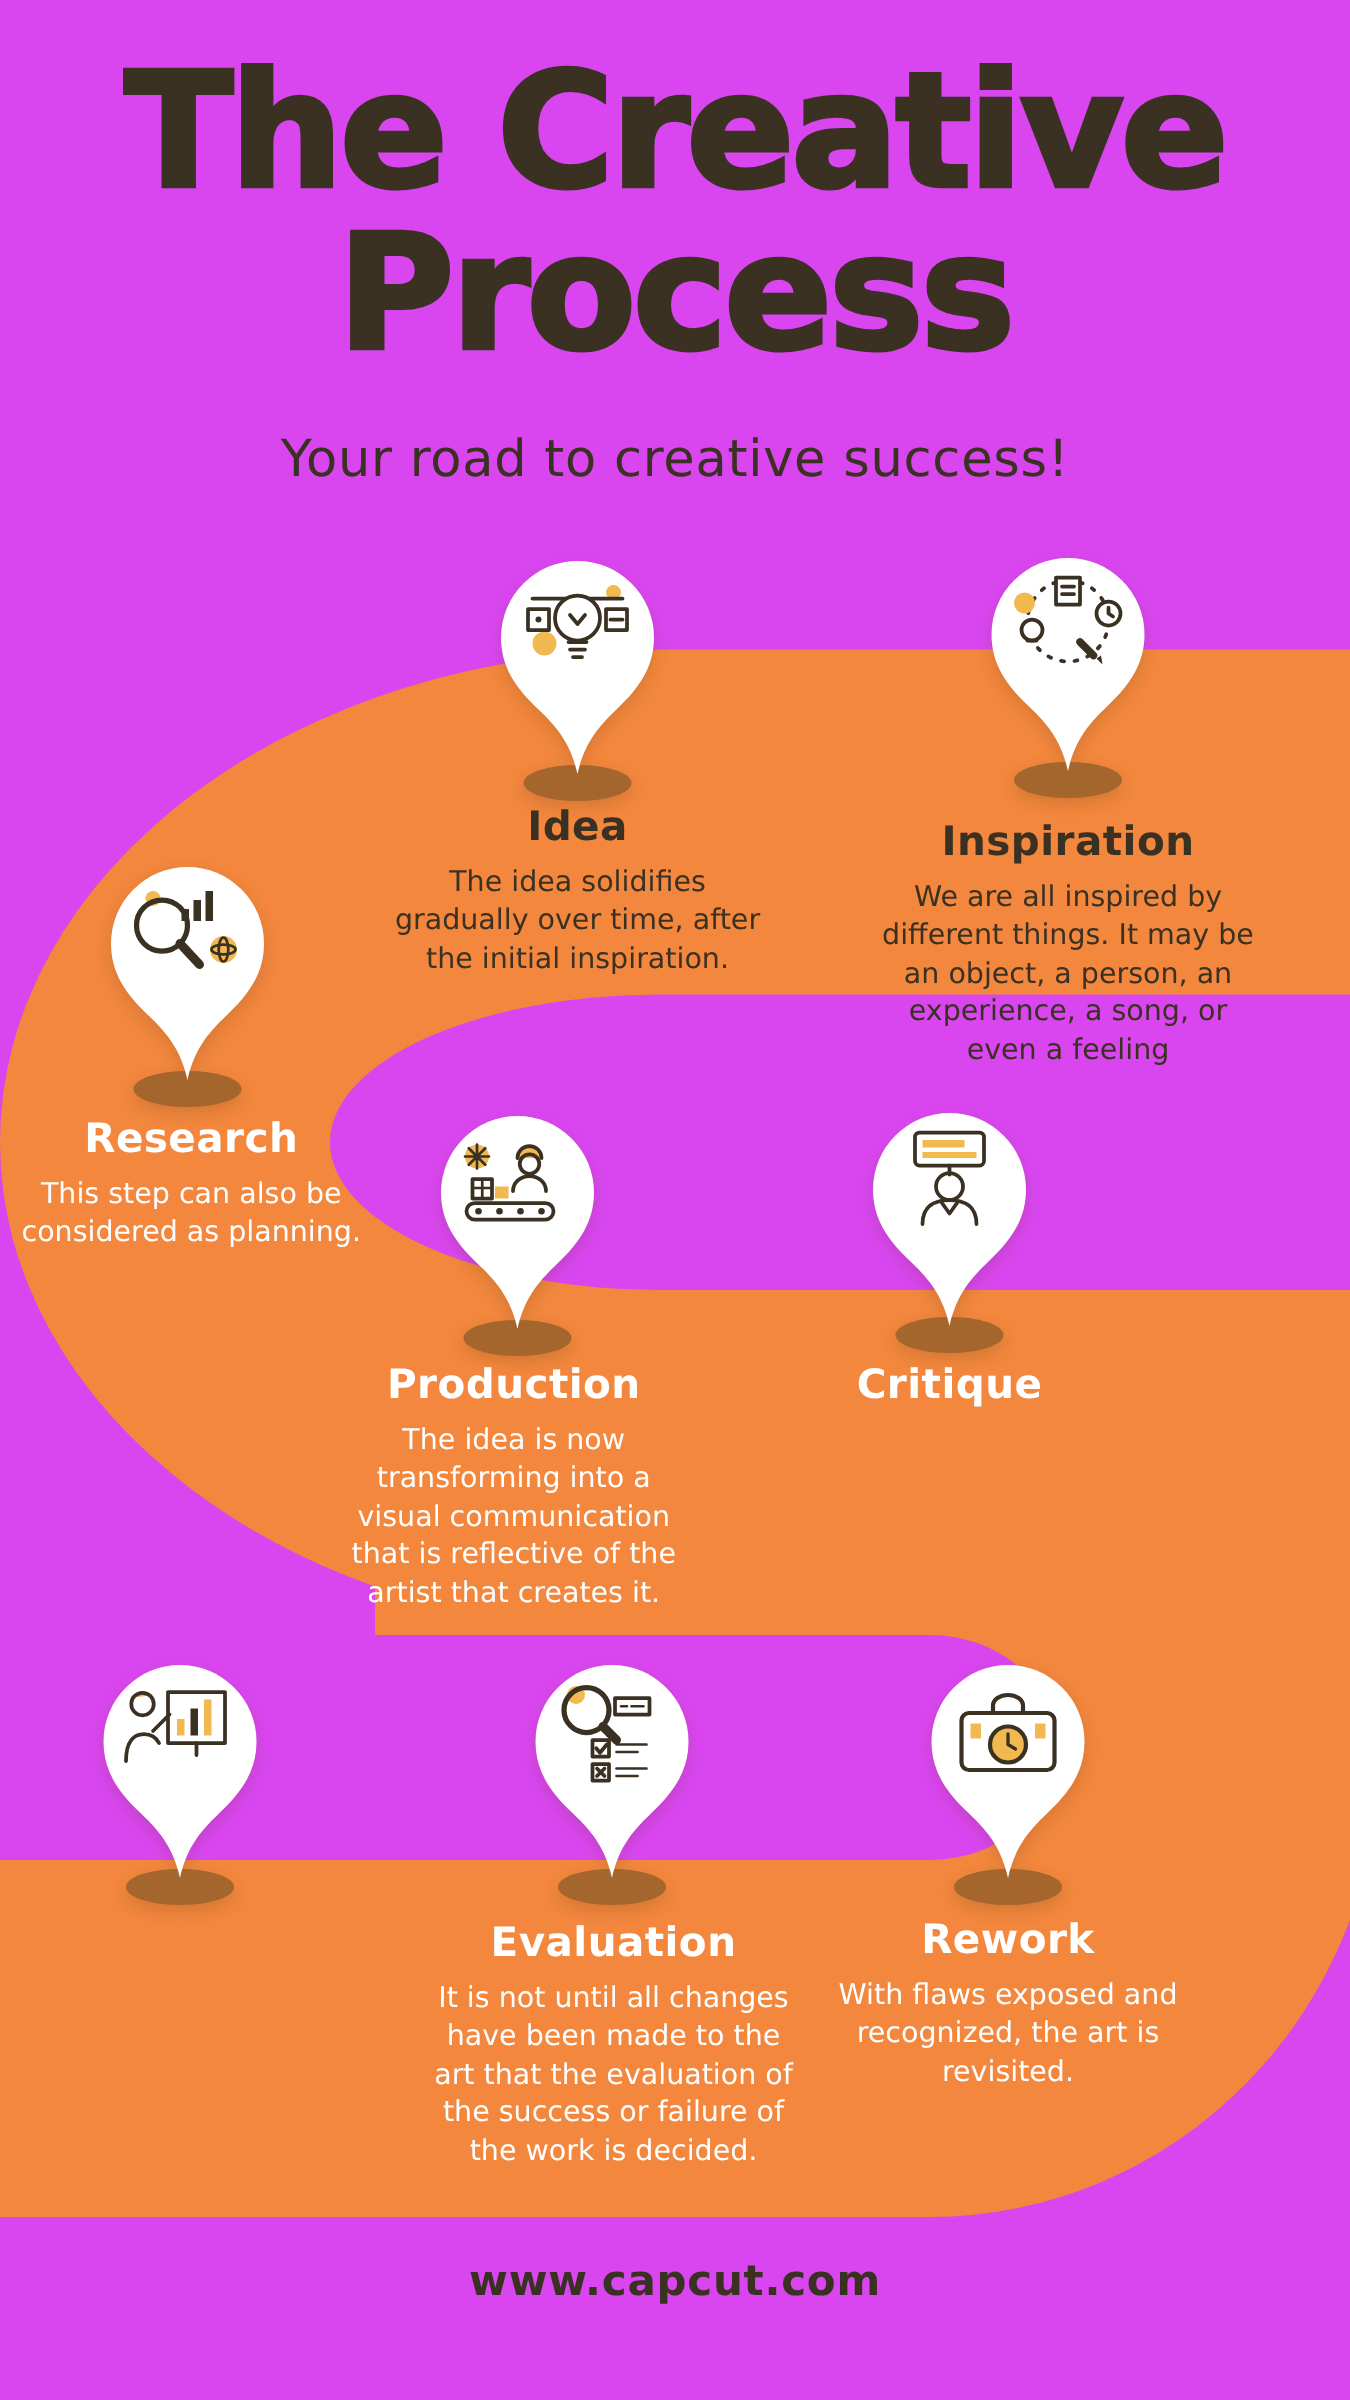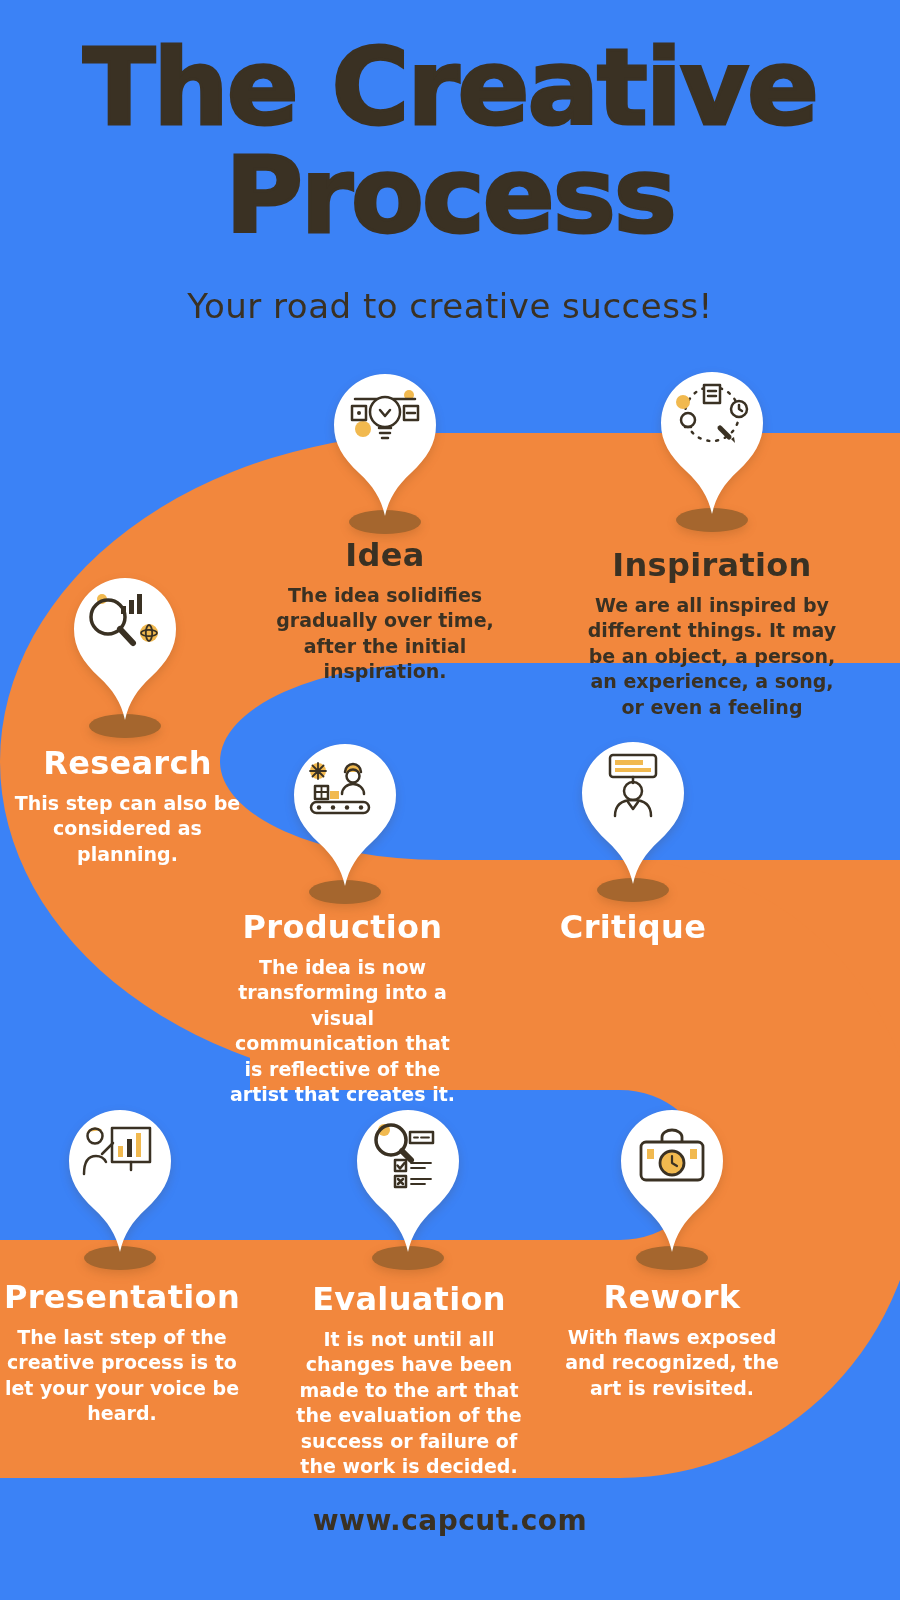--- a/index.html
+++ b/index.html
@@ -1,34 +1,34 @@
 <!DOCTYPE html>
 <html><head>
 <meta charset="utf-8">
 <style>
   html,body{margin:0;padding:0;background:#d8d8d8;}
   .canvas{
     position:relative;width:900px;height:1600px;margin:0 auto;
-    background:#3b82f6;overflow:hidden;
+    background:#d946ef;overflow:hidden;
     font-family:"DejaVu Sans","Liberation Sans",sans-serif;
   }
   .road{position:absolute;left:0;top:0;}
   .title{
     position:absolute;top:34px;left:0;right:0;text-align:center;
     color:#3A3123;font-weight:bold;font-size:106px;line-height:1.02;
     letter-spacing:-2px;-webkit-text-stroke:3px #3A3123;
   }
   .subtitle{
     position:absolute;top:286px;left:0;right:0;text-align:center;
     color:#3A3123;font-weight:normal;font-size:34px;letter-spacing:.5px;
   }
   .pin{position:absolute;filter:drop-shadow(0 4px 5px rgba(90,50,10,.18));}
   .step-text{position:absolute;text-align:center;}
-  .step-title{font-weight:bold;font-size:32px;margin-bottom:9px;letter-spacing:.3px;}
-  .step-desc{font-size:19px;line-height:1.34;font-weight:bold;}
+  .step-title{font-weight:bold;font-size:27px;margin-bottom:9px;letter-spacing:.3px;}
+  .step-desc{font-size:19px;line-height:1.34;font-weight:normal;}
   .dark .step-title,.dark .step-desc{color:#3A3123;}
   .light .step-title,.light .step-desc{color:#FFFFFF;}
 
   .s-idea{left:262px;top:536px;width:246px;}
   .s-inspiration{left:586px;top:546px;width:252px;}
   .s-research{left:10px;top:744px;width:235px;}
   .s-production{left:230px;top:908px;width:225px;}
   .s-critique{left:508px;top:908px;width:250px;}
   .s-presentation{left:2px;top:1278px;width:240px;}
   .s-evaluation{left:283px;top:1280px;width:252px;}
@@ -217,24 +217,20 @@
 
   <div class="step-text s-production light">
     <div class="step-title">Production</div>
     <div class="step-desc">The idea is now transforming into a visual communication that is reflective of the artist that creates it.</div>
   </div>
 
   <div class="step-text s-critique light">
     <div class="step-title">Critique</div>
   </div>
 
-  <div class="step-text s-presentation light">
-    <div class="step-title">Presentation</div>
-    <div class="step-desc">The last step of the creative process is to let your your voice be heard.</div>
-  </div>
 
   <div class="step-text s-evaluation light">
     <div class="step-title">Evaluation</div>
     <div class="step-desc">It is not until all changes have been made to the art that the evaluation of the success or failure of the work is decided.</div>
   </div>
 
   <div class="step-text s-rework light">
     <div class="step-title">Rework</div>
     <div class="step-desc">With flaws exposed and recognized, the art is revisited.</div>
   </div>

